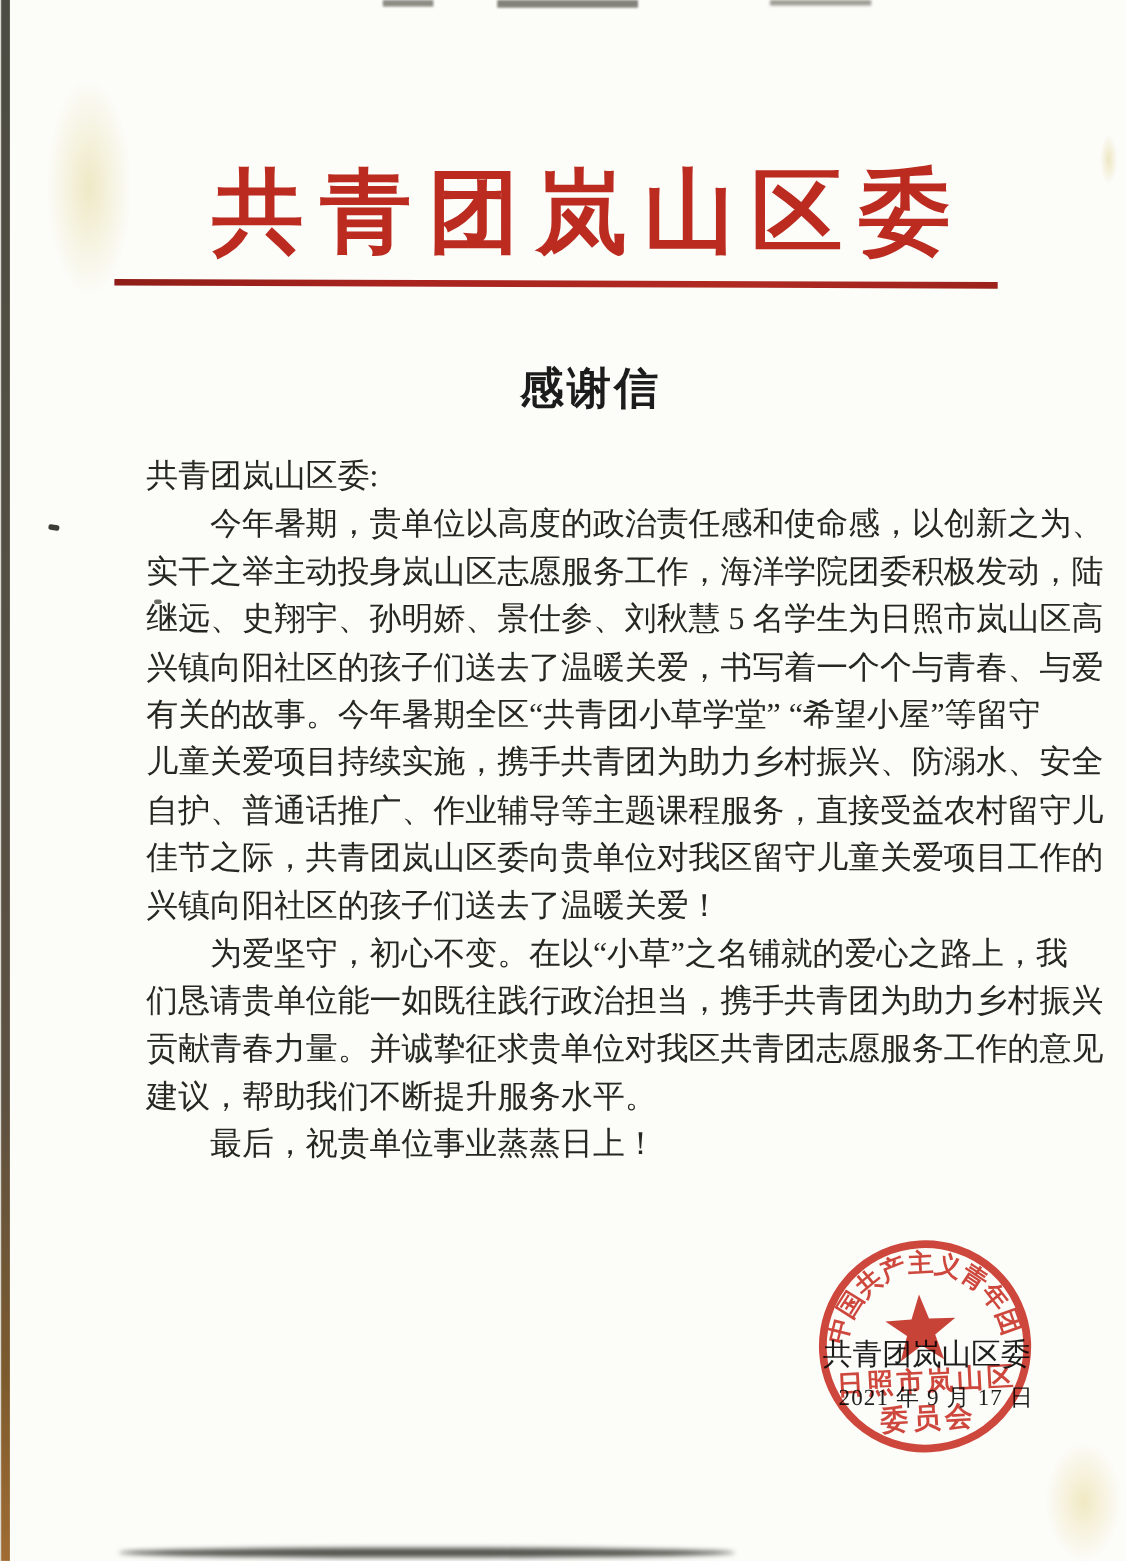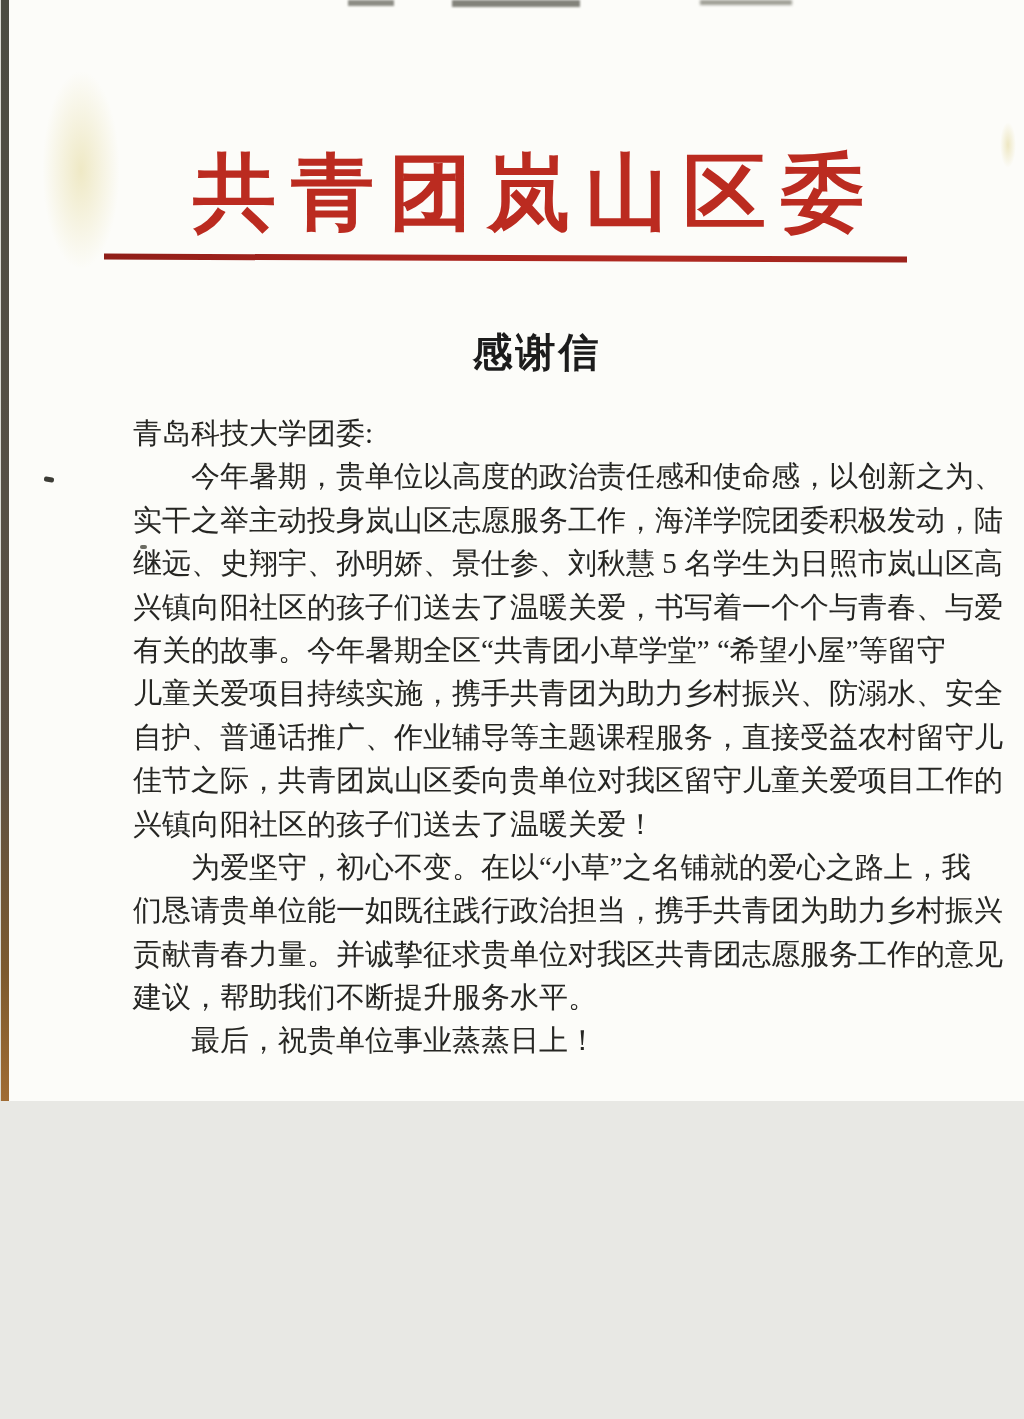--- a/index.html
+++ b/index.html
@@ -1,18 +1,18 @@
 <!DOCTYPE html>
 <html><head>
 <meta charset="utf-8">
 <style>
   html,body{margin:0;padding:0;background:#e8e8e4;}
   #page{
     position:relative;
-    width:1024px;height:1101px;
+    width:1024px;height:1419px;
     background:#fcfcf9;
     overflow:hidden;
     font-family:"Liberation Serif","DejaVu Serif",serif;
   }
   
   .scan-left-edge{
     position:absolute;left:0;top:0;width:8px;height:100%;
     background:linear-gradient(180deg,#4c4c42 0%,#565045 45%,#5d5142 70%,#7c5a2e 88%,#a06c33 100%);
     border-left:1px solid #d9d9d2;
   }
@@ -86,21 +86,21 @@
   <div class="mark-bottom"></div>
   <div class="speck1"></div>
   <div class="speck2"></div>
 
   <div class="letterhead">共青团岚山区委</div>
   <div class="red-rule"></div>
 
   <div class="doc-title">感谢信</div>
 
   <div class="body-block">
-    <div class="body-line">青岛科技大学团委:</div>
+    <div class="body-line">共青团岚山区委:</div>
     <div>
         <div class="body-line">　　今年暑期，贵单位以高度的政治责任感和使命感，以创新之为、</div>
         <div class="body-line">实干之举主动投身岚山区志愿服务工作，海洋学院团委积极发动，陆</div>
         <div class="body-line">继远、史翔宇、孙明娇、景仕参、刘秋慧 5 名学生为日照市岚山区高</div>
         <div class="body-line">兴镇向阳社区的孩子们送去了温暖关爱，书写着一个个与青春、与爱</div>
         <div class="body-line">有关的故事。今年暑期全区“共青团小草学堂” “希望小屋”等留守</div>
         <div class="body-line">儿童关爱项目持续实施，携手共青团为助力乡村振兴、防溺水、安全</div>
         <div class="body-line">自护、普通话推广、作业辅导等主题课程服务，直接受益农村留守儿</div>
         <div class="body-line">佳节之际，共青团岚山区委向贵单位对我区留守儿童关爱项目工作的</div>
         <div class="body-line">兴镇向阳社区的孩子们送去了温暖关爱！</div>

